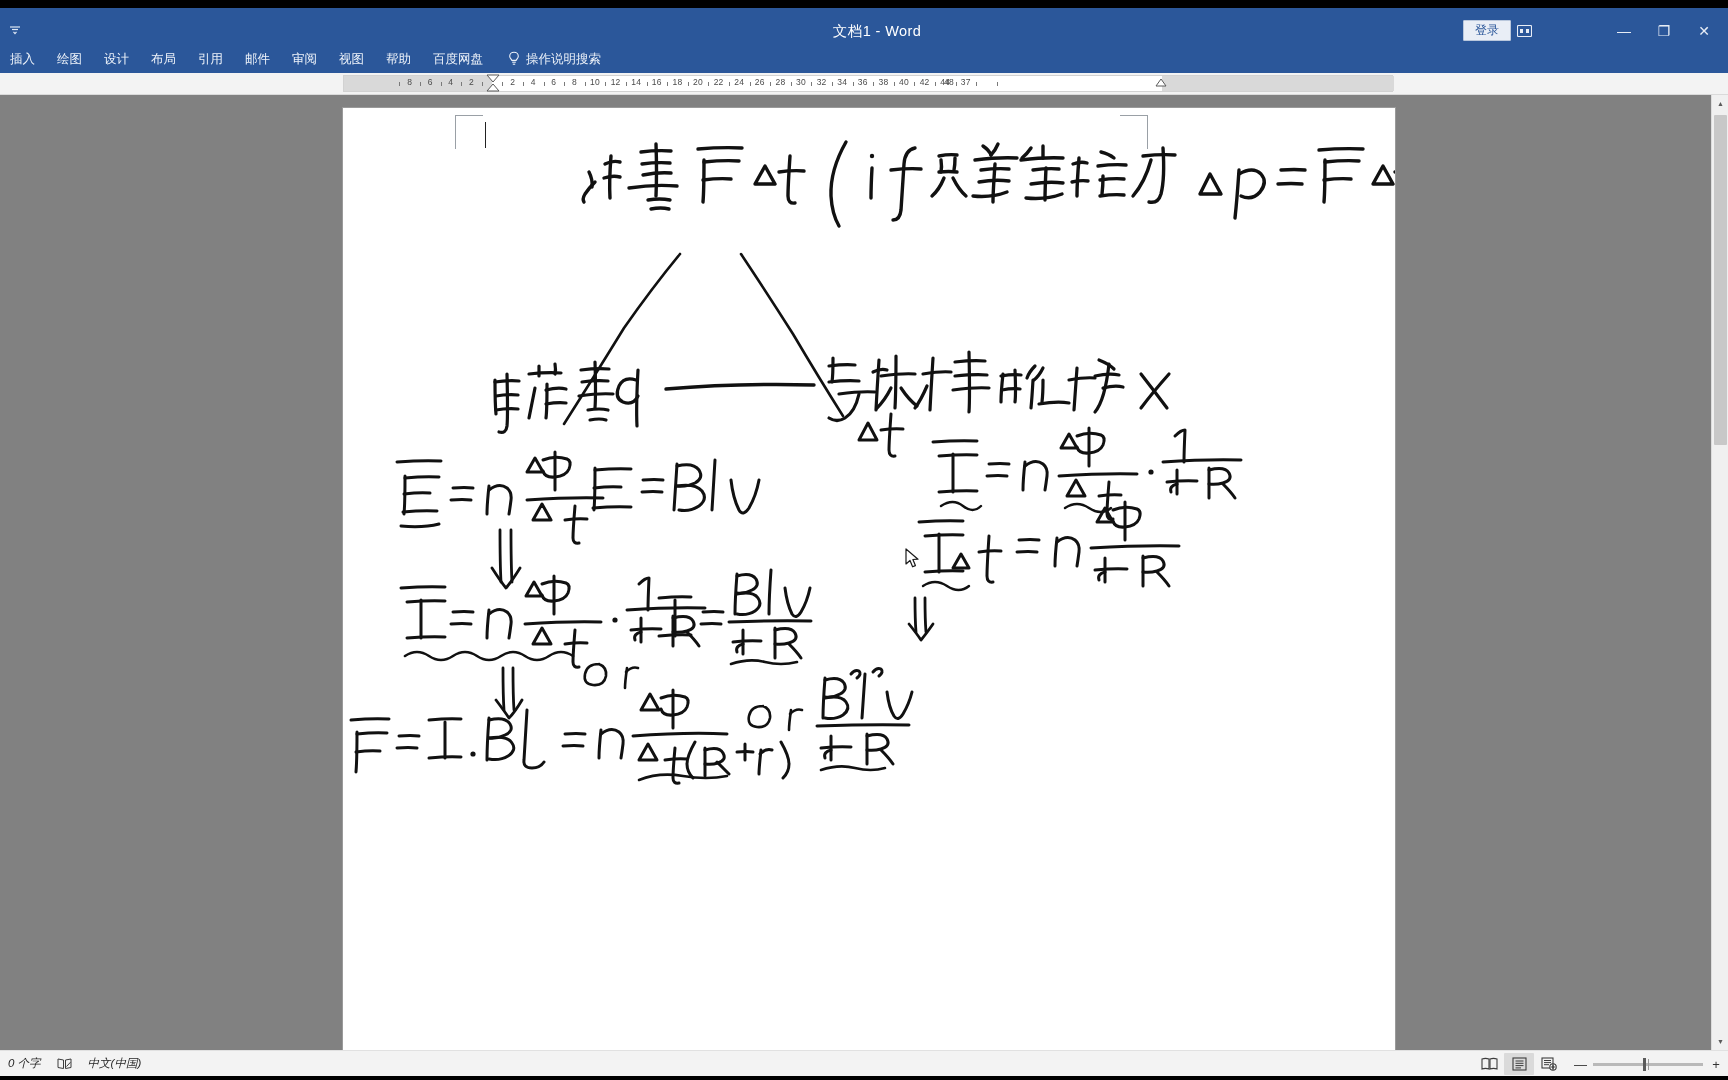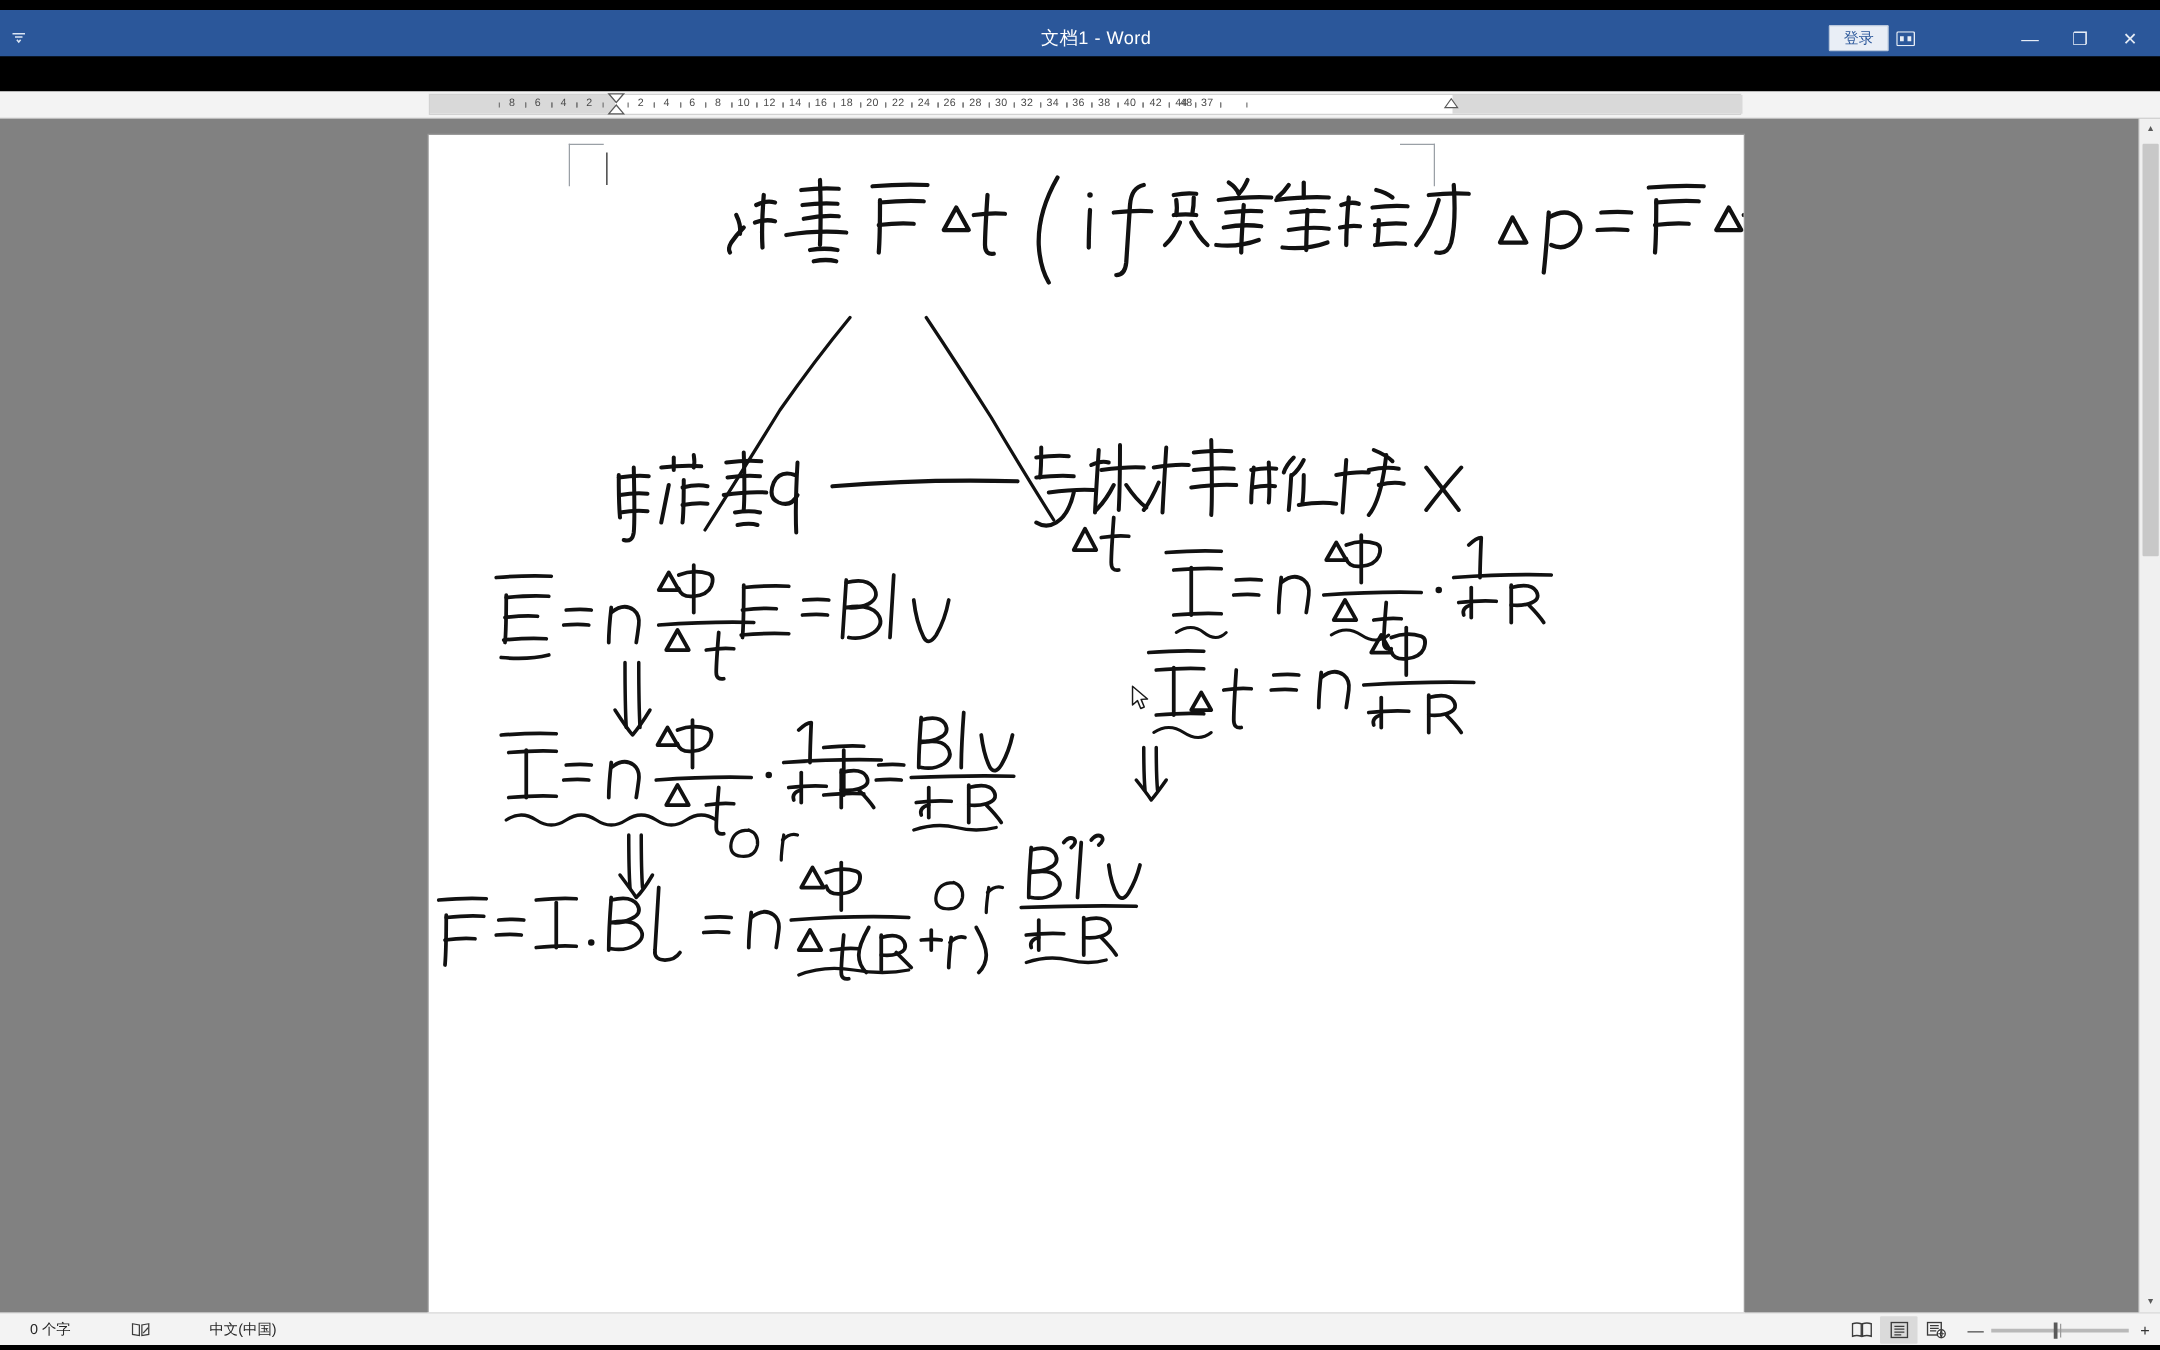--- a/index.html
+++ b/index.html
@@ -123,21 +123,21 @@
   }
 
   
   .statusbar {
     position: absolute; left: 0; top: 1050px; width: 1728px; height: 26px;
     background: #f3f3f3; border-top: 1px solid #e1e1e1;
     display: flex; align-items: center;
   }
   .sb-item {
     font-size: 11.5px; color: #262626; display: flex; align-items: center;
-    height: 26px; padding: 0 24px; cursor: pointer; white-space: nowrap;
+    height: 26px; padding: 0 8px; cursor: pointer; white-space: nowrap; font-style: italic;
   }
   .sb-right { position: absolute; right: 6px; top: 0; height: 26px; display: flex; align-items: center; }
   .viewbtn {
     width: 30px; height: 22px; display: flex; align-items: center;
     justify-content: center; cursor: pointer; border-radius: 1px;
   }
   .viewbtn.active { background: #dadada; }
   .zoomrow { display: flex; align-items: center; gap: 7px; margin-left: 10px; }
   .zoom-minus, .zoom-plus { font-size: 13px; color: #333; cursor: pointer; width: 12px; text-align: center; }
   .zoom-track { position: relative; width: 110px; height: 3px; background: #b9b9b9; cursor: pointer; }
@@ -178,20 +178,43 @@
       </svg>
     </div>
 
     <div class="win-controls">
       <div class="win-btn">—</div>
       <div class="win-btn">❐</div>
       <div class="win-btn">✕</div>
     </div>
   </div>
 
+  <div class="tabsbar">
+    <div class="rtab first">插入</div>
+    <div class="rtab">绘图</div>
+    <div class="rtab">设计</div>
+    <div class="rtab">布局</div>
+    <div class="rtab">引用</div>
+    <div class="rtab">邮件</div>
+    <div class="rtab">审阅</div>
+    <div class="rtab">视图</div>
+    <div class="rtab">帮助</div>
+    <div class="rtab">百度网盘</div>
+
+    <div class="tellme">
+      <span class="bulb">
+        <svg width="12" height="16" viewBox="0 0 12 16" aria-hidden="true">
+          <path d="M6 1.2 C3.4 1.2 1.7 3.1 1.7 5.2 C1.7 7 3.2 8.1 3.9 9.4 L8.1 9.4 C8.8 8.1 10.3 7 10.3 5.2 C10.3 3.1 8.6 1.2 6 1.2 Z" fill="none" stroke="#eef3fa" stroke-width="1.1"></path>
+          <path d="M4.2 11.2 L7.8 11.2" stroke="#eef3fa" stroke-width="1.1"></path>
+          <path d="M4.8 13.2 L7.2 13.2" stroke="#eef3fa" stroke-width="1.1"></path>
+        </svg>
+      </span>
+      <span>操作说明搜索</span>
+    </div>
+  </div>
 
   <div class="rulerwrap">
     <div class="ruler">
       <div class="margin-zone" style="left:0;width:148px;"></div>
       <div class="margin-zone" style="left:818px;width:232px;"></div>
       <div class="ruler-ticks" id="ruler-ticks">
           <div class="tick-lbl" style="left: 65.6px;">8</div>
           <div class="tick-mark" style="left: 55.3px;"></div>
           <div class="tick-mark" style="left: 75.9px;"></div>
           <div class="tick-lbl" style="left: 86.2px;">6</div>

